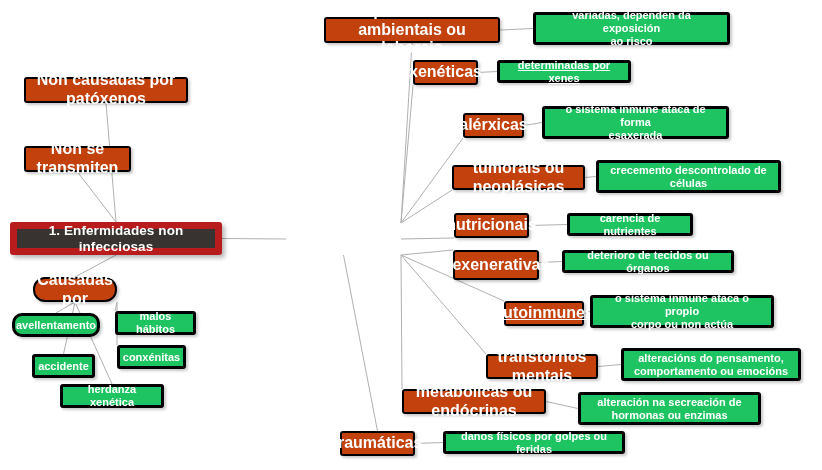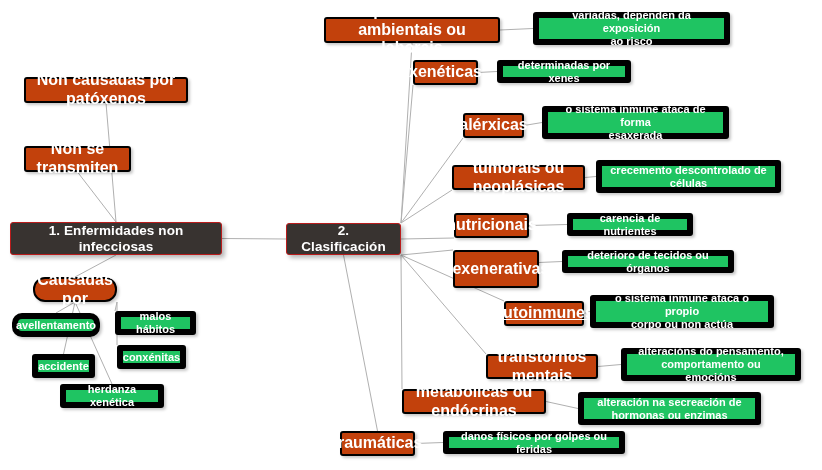--- a/index.html
+++ b/index.html
@@ -33,33 +33,33 @@
     color: #ffffff;
     font-weight: bold;
     border-radius: 3px;
     line-height: 1.18;
     padding: 3px 8px;
     white-space: pre-line;
     box-shadow: 2px 2px 3px rgba(0,0,0,0.22);
   }
   .node.root {
     background: #383330;
-    border: 1px solid #b91c1c;
+    border: 7px solid #b91c1c;
     font-size: 13.5px;
     letter-spacing: 0.1px;
     box-shadow: 3px 3px 4px rgba(0,0,0,0.28);
   }
   .node.blue {
     background: #c2410c;
     border: 2px solid #000000;
     font-size: 16px;
   }
   .node.green {
     background: #1fc462;
-    border: 6px solid #000000;
+    border: 3px solid #000000;
     font-size: 11px;
   }
 </style>
 </head>
 <body>
 
 <div id="canvas">
   <svg id="edges" viewBox="0 0 822 470" width="822" height="470">
       <line x1="222" y1="238.5" x2="286" y2="239" stroke="#b0b0b0" stroke-width="1"></line>
       <line x1="116" y1="222" x2="106" y2="103" stroke="#b0b0b0" stroke-width="1"></line>
@@ -85,43 +85,42 @@
       <line x1="524" y1="125.5" x2="542" y2="122.5" stroke="#b0b0b0" stroke-width="1"></line>
       <line x1="585" y1="177.5" x2="596" y2="176.5" stroke="#b0b0b0" stroke-width="1"></line>
       <line x1="529" y1="225.5" x2="567" y2="224.5" stroke="#b0b0b0" stroke-width="1"></line>
       <line x1="539" y1="262.5" x2="562" y2="261.5" stroke="#b0b0b0" stroke-width="1"></line>
       <line x1="584" y1="313.5" x2="590" y2="311.5" stroke="#b0b0b0" stroke-width="1"></line>
       <line x1="598" y1="366.5" x2="621" y2="364.5" stroke="#b0b0b0" stroke-width="1"></line>
       <line x1="546" y1="401.5" x2="578" y2="408.5" stroke="#b0b0b0" stroke-width="1"></line>
       <line x1="415" y1="443.5" x2="443" y2="442.5" stroke="#b0b0b0" stroke-width="1"></line>
     </svg>
 <div class="node root" style="left: 10px; top: 222px; width: 212px; height: 33px;"><span>1. Enfermidades non infecciosas</span></div>
-    <div class="node root" style="left: 286px; top: 223px; width: 115px; height: 32px;"><span>2. Clasificación</span></div>
     <div class="node blue" style="left: 24px; top: 77px; width: 164px; height: 26px;"><span>Non causadas por patóxenos</span></div>
     <div class="node blue" style="left: 24px; top: 146px; width: 107px; height: 26px;"><span>Non se transmiten</span></div>
     <div class="node blue" style="left: 33px; top: 277px; width: 84px; height: 25px; border-radius: 12px;"><span>Causadas por</span></div>
     <div class="node green" style="left: 12px; top: 313px; width: 88px; height: 24px; border-radius: 10px;"><span>avellentamento</span></div>
     <div class="node green" style="left: 115px; top: 311px; width: 81px; height: 24px;"><span>malos hábitos</span></div>
     <div class="node green" style="left: 32px; top: 354px; width: 63px; height: 24px;"><span>accidente</span></div>
     <div class="node green" style="left: 117px; top: 345px; width: 69px; height: 24px;"><span>conxénitas</span></div>
     <div class="node green" style="left: 60px; top: 384px; width: 104px; height: 24px;"><span>herdanza xenética</span></div>
     <div class="node blue" style="left: 324px; top: 17px; width: 176px; height: 26px;"><span>por riscos ambientais ou laborais</span></div>
     <div class="node green" style="left: 533px; top: 12px; width: 197px; height: 33px;"><span>variadas, dependen da exposición
 ao risco</span></div>
     <div class="node blue" style="left: 413px; top: 60px; width: 65px; height: 25px;"><span>xenéticas</span></div>
-    <div class="node green" style="left: 497px; top: 60px; width: 134px; height: 23px;"><span>determinadas por xenes</span></div>
+    <div class="node green" style="left: 497px; top: 60px; width: 134px; height: 23px; text-decoration: underline;"><span>determinadas por xenes</span></div>
     <div class="node blue" style="left: 463px; top: 113px; width: 61px; height: 25px;"><span>alérxicas</span></div>
     <div class="node green" style="left: 542px; top: 106px; width: 187px; height: 33px;"><span>o sistema inmune ataca de forma
 esaxerada</span></div>
     <div class="node blue" style="left: 452px; top: 165px; width: 133px; height: 25px;"><span>tumorais ou neoplásicas</span></div>
     <div class="node green" style="left: 596px; top: 160px; width: 185px; height: 33px;"><span>crecemento descontrolado de
 células</span></div>
     <div class="node blue" style="left: 454px; top: 213px; width: 75px; height: 25px;"><span>nutricionais</span></div>
     <div class="node green" style="left: 567px; top: 213px; width: 126px; height: 23px;"><span>carencia de nutrientes</span></div>
-    <div class="node blue" style="left: 453px; top: 250px; width: 86px; height: 38px;"><span>dexenerativas</span></div>
+    <div class="node blue" style="left: 453px; top: 250px; width: 86px; height: 30px;"><span>dexenerativas</span></div>
     <div class="node green" style="left: 562px; top: 250px; width: 172px; height: 23px;"><span>deterioro de tecidos ou órganos</span></div>
     <div class="node blue" style="left: 504px; top: 301px; width: 80px; height: 25px; text-decoration: underline;"><span>autoinmunes</span></div>
     <div class="node green" style="left: 590px; top: 295px; width: 184px; height: 33px;"><span>o sistema inmune ataca o propio
 corpo ou non actúa</span></div>
     <div class="node blue" style="left: 486px; top: 354px; width: 112px; height: 25px;"><span>transtornos mentais</span></div>
     <div class="node green" style="left: 621px; top: 348px; width: 180px; height: 33px;"><span>alteracións do pensamento,
 comportamento ou emocións</span></div>
     <div class="node blue" style="left: 402px; top: 389px; width: 144px; height: 25px;"><span>metabólicas ou endócrinas</span></div>
     <div class="node green" style="left: 578px; top: 392px; width: 183px; height: 33px;"><span>alteración na secreación de
 hormonas ou enzimas</span></div>

